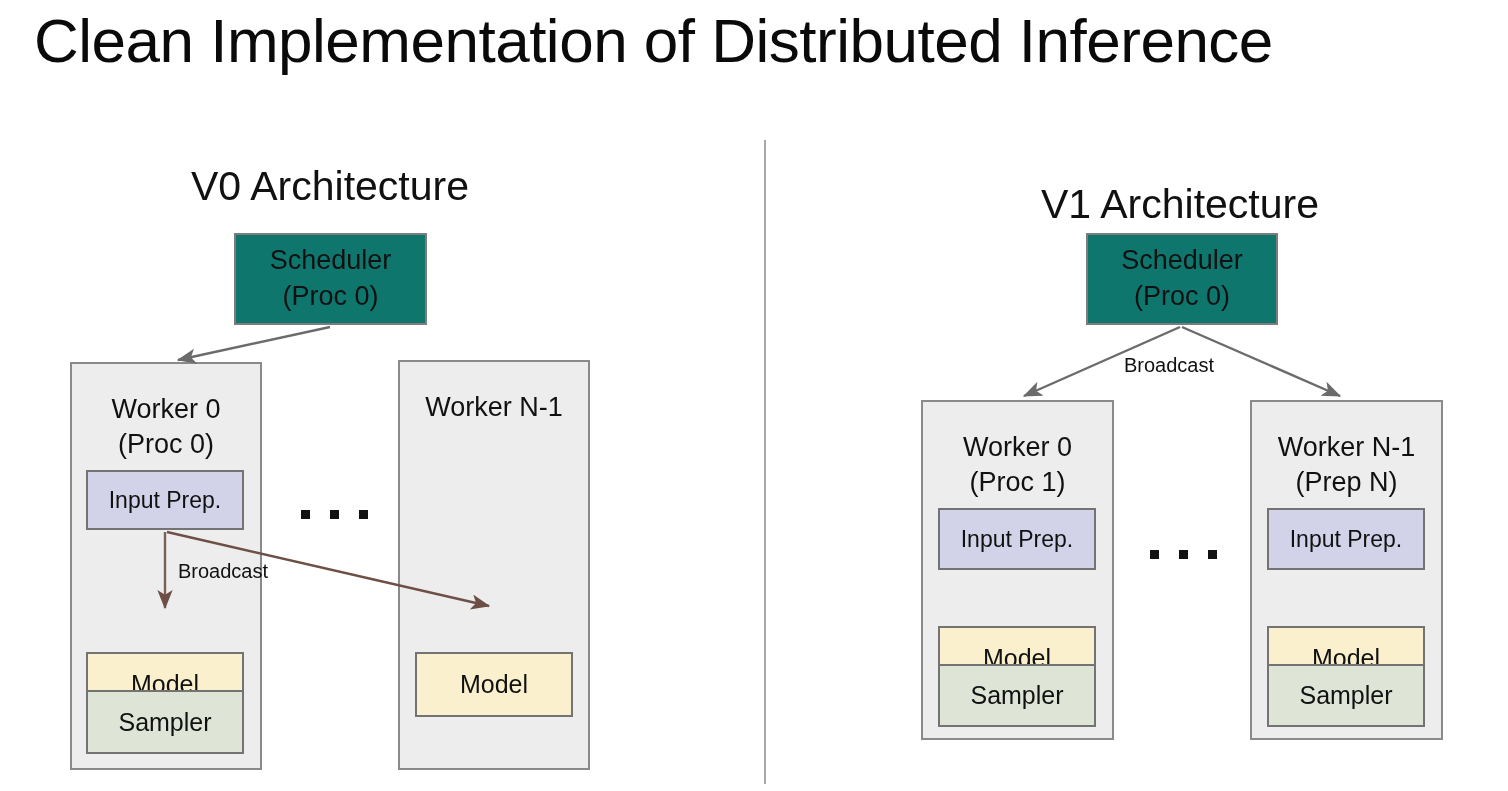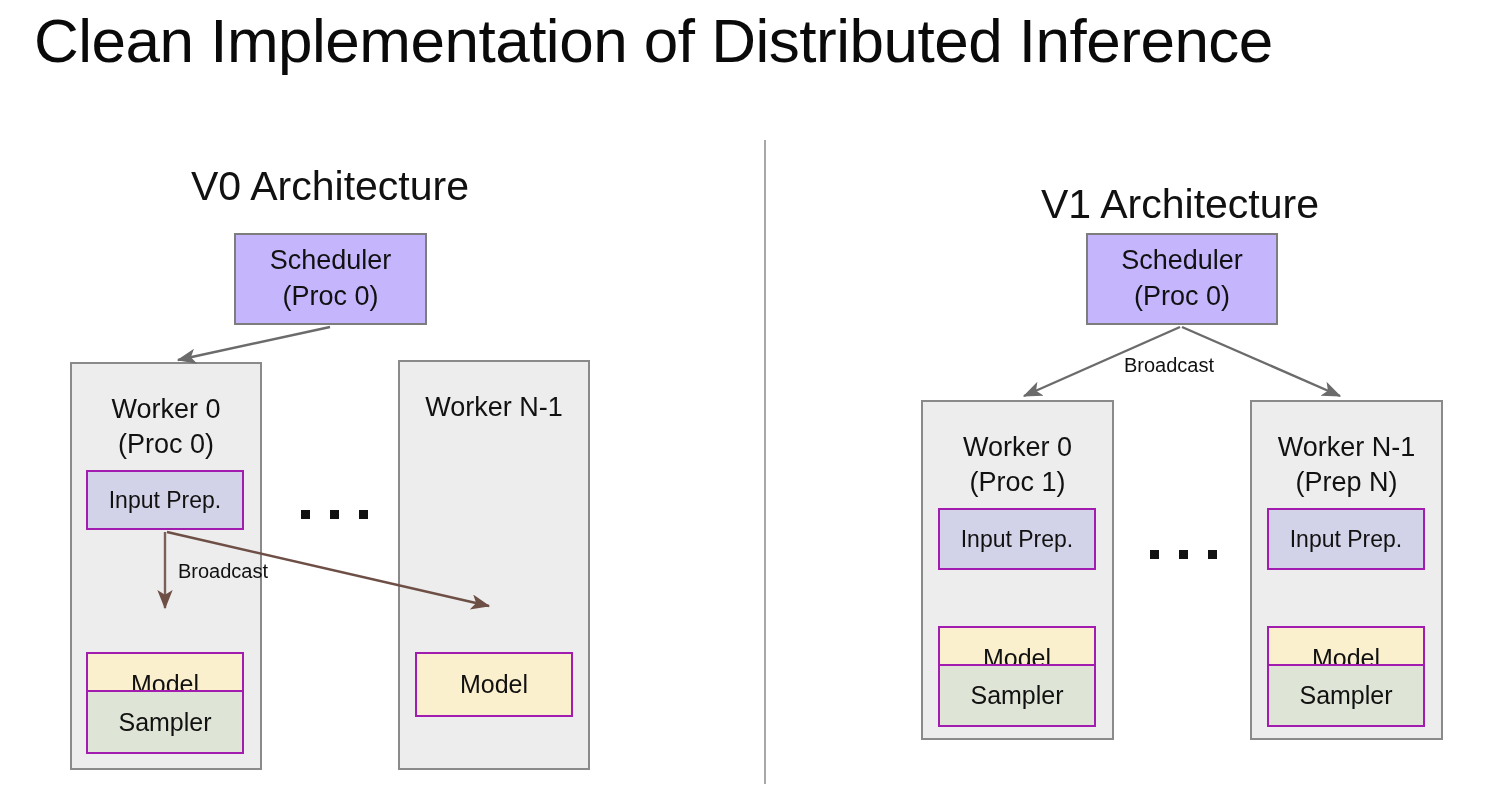--- a/index.html
+++ b/index.html
@@ -56,41 +56,41 @@
   .box {
     position: absolute;
     box-sizing: border-box;
     display: flex;
     flex-direction: column;
     align-items: center;
     justify-content: center;
     text-align: center;
   }
   .scheduler-box {
-    background: #c4b5fd;
+    background: #0f766e;
     border: 2px solid #7d7d7d;
     font-size: 27px;
     line-height: 1.32;
   }
   .worker-box {
     background: #ededed;
     border: 2px solid #8a8a8a;
     justify-content: flex-start;
     align-items: center;
   }
   .worker-label {
     font-size: 27px;
     line-height: 1.3;
     padding-top: 28px;
     width: 100%;
   }
   .inner-box {
     position: absolute;
     box-sizing: border-box;
-    border: 2px solid #a21caf;
+    border: 2px solid #737373;
     display: flex;
     align-items: center;
     justify-content: center;
     text-align: center;
   }
   .inner-input  { background: #d2d2e8; }
   .inner-model  { background: #faf0cd; margin-top: 40px; }
   .inner-sample { background: #dee5d6; }
 
   

